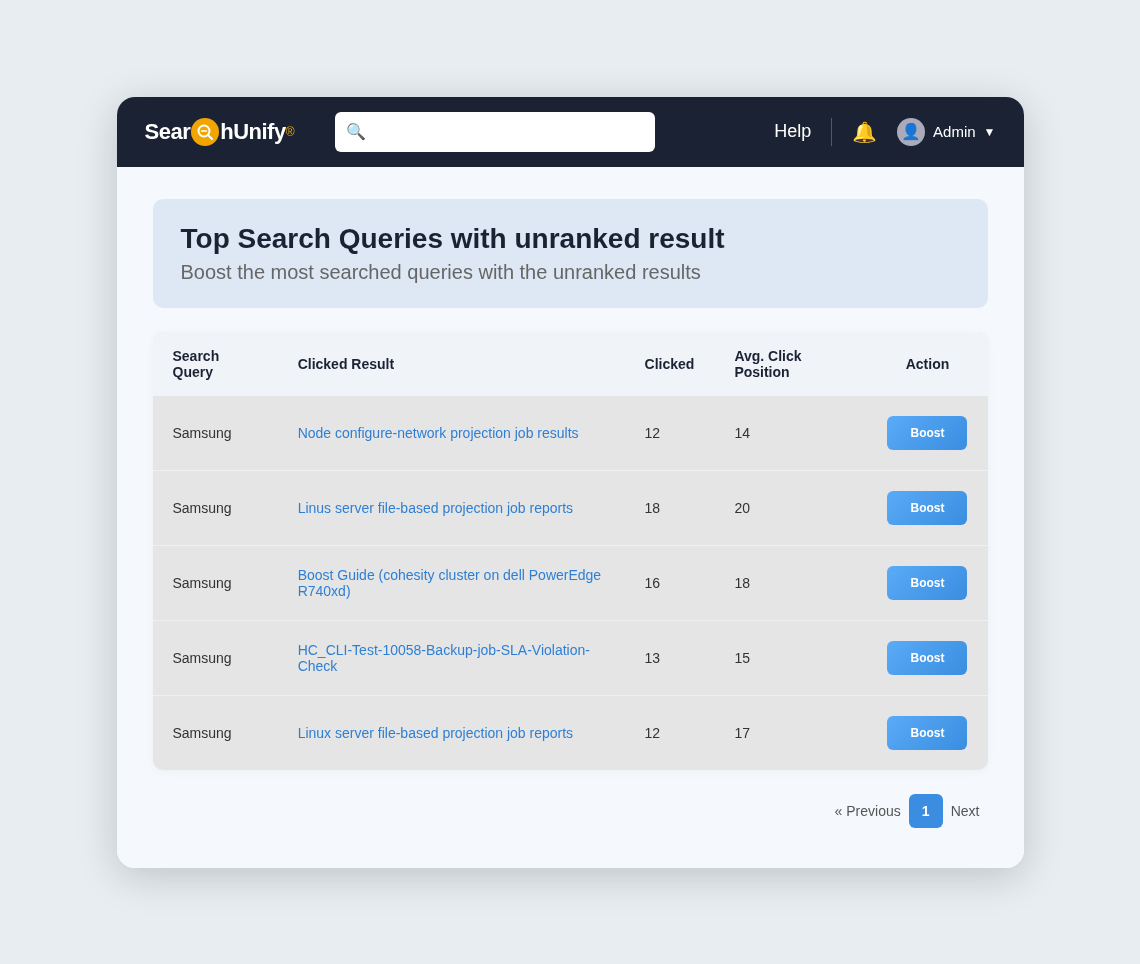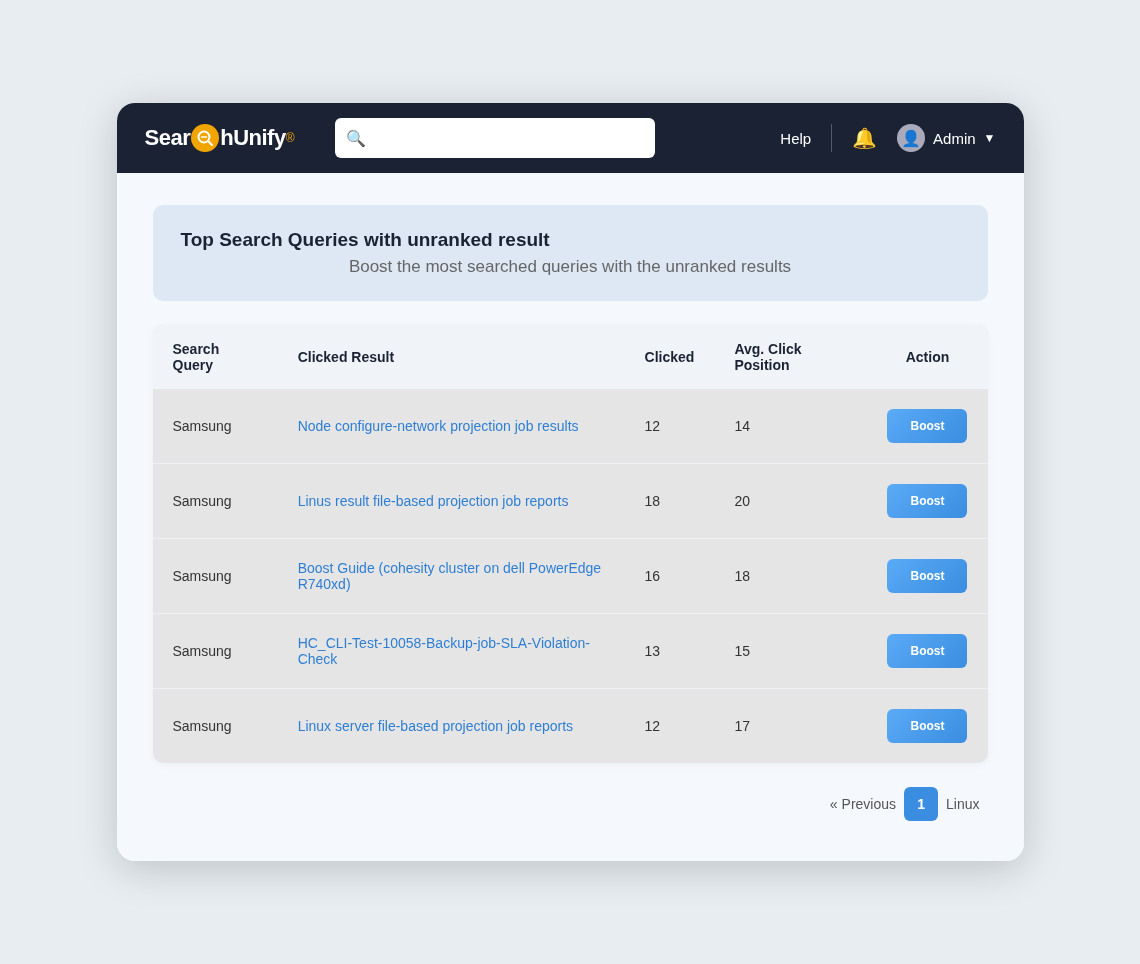--- a/index.html
+++ b/index.html
@@ -74,21 +74,21 @@
     }
     .search-icon-nav { color: #aaa; font-size: 16px; }
     .nav-right {
       margin-left: auto;
       display: flex;
       align-items: center;
       gap: 20px;
     }
     .help-link {
       color: #fff;
-      font-size: 15px;
+      font-size: 18px;
       text-decoration: none;
       cursor: pointer;
     }
     .nav-divider {
       width: 1px;
       height: 28px;
       background: rgba(255,255,255,0.25);
     }
     .bell-icon { color: #fff; font-size: 20px; cursor: pointer; }
     .admin-btn {
@@ -113,29 +113,28 @@
       background: #f5f8fc;
       padding: 32px 36px 36px 36px;
     }
     .page-header {
       background: #dde8f4;
       border-radius: 10px;
       padding: 24px 28px;
       margin-bottom: 24px;
     }
     .page-title {
-      font-size: 19px;
+      font-size: 28px;
       font-weight: 800;
       color: #1a2233;
       margin-bottom: 6px;
     }
     .page-subtitle {
-      font-size: 17px;
+      font-size: 20px;
       color: #666;
-      text-align: center;
     }
     
     .table-wrapper {
       background: #e5e5e5;
       border-radius: 10px;
       overflow: hidden;
       box-shadow: 0 2px 8px rgba(0,0,0,0.04);
     }
     table {
       width: 100%;
@@ -280,21 +279,21 @@
       </td>
       <td>12</td>
       <td>14</td>
       <td>
         <button class="boost-btn">Boost</button>
       </td>
     </tr>
             <tr>
       <td>Samsung</td>
       <td>
-        <a class="link-blue">Linus result file-based projection job reports</a>
+        <a class="link-blue">Linus server file-based projection job reports</a>
       </td>
       <td>18</td>
       <td>20</td>
       <td>
         <button class="boost-btn">Boost</button>
       </td>
     </tr>
             <tr>
       <td>Samsung</td>
       <td>
@@ -332,18 +331,18 @@
       </table>
     </div>
 
     <div class="pagination-row">
       <button class="page-prev">
         <span>«</span>
         <span>Previous</span>
       </button>
       <button class="page-num active">1</button>
       <button class="page-next">
-        <span>Linux</span>
+        <span>Next</span>
       </button>
     </div>
 
   </div>
 </div>
 
 </body></html>

